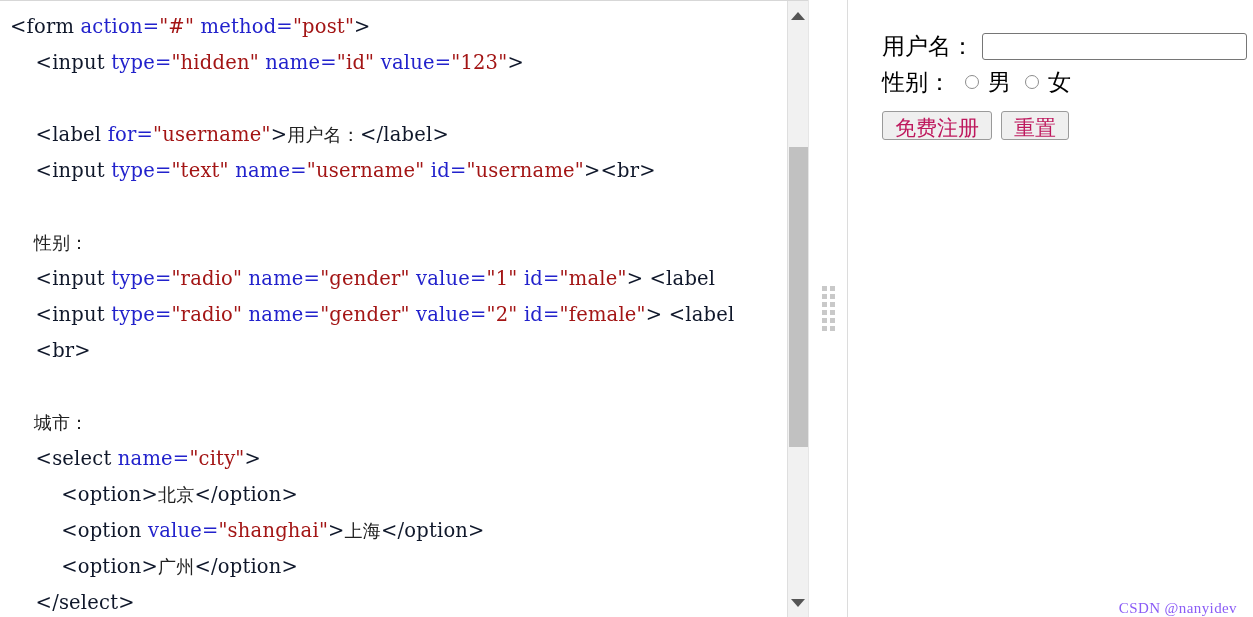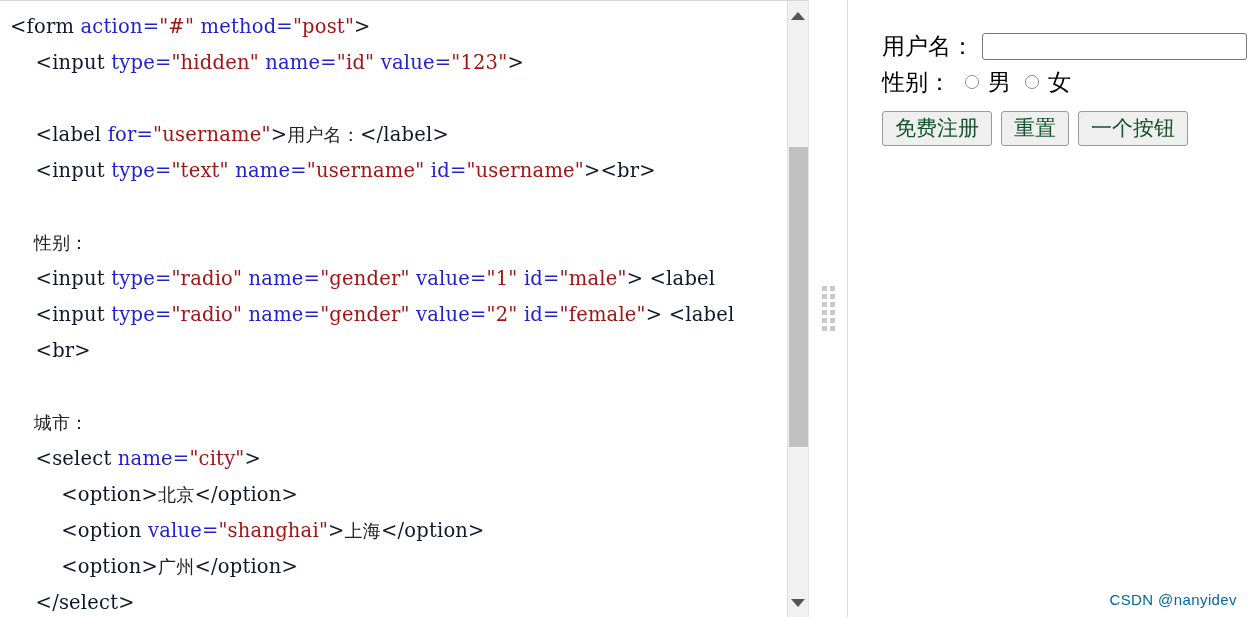--- a/index.html
+++ b/index.html
@@ -200,37 +200,37 @@
   .btn-row {
     display: flex;
     align-items: center;
     margin-top: 11px;
     gap: 9px;
   }
   .btn {
     font-family: "DejaVu Sans", "Liberation Sans", sans-serif;
     font-size: 21px;
     line-height: 1;
-    padding: 6px 12px 6px 12px;
+    padding: 6px 12px 0 12px;
     background: #efefef;
     border: 1px solid #9a9a9a;
     border-radius: 3px;
-    color: #14532d;
+    color: #be185d;
     box-sizing: border-box;
     cursor: default;
   }
 
   
   .watermark {
     position: absolute;
     right: 16px;
-    bottom: 9px;
-    font-family: Liberation Sans, sans-serif;
+    bottom: 0;
+    font-family: Liberation Serif, serif;
     font-size: 15px;
-    color: #0369a1;
+    color: #8b5cf6;
     letter-spacing: 0.4px;
     user-select: none;
   }
 </style>
 </head>
 <body>
 
 <div id="app">
 
   <div class="editor-pane">
@@ -281,20 +281,19 @@
         <span class="radio-group" style="margin-left:0;">
           <span class="radio-dot"></span>
           <span class="rlabel">女</span>
         </span>
       </div>
 
 
       <div class="btn-row" id="btn-row">
           <button class="btn">免费注册</button>
           <button class="btn">重置</button>
-          <button class="btn">一个按钮</button>
         </div>
     </div>
 
     <div class="watermark">CSDN @nanyidev</div>
   </div>
 
 </div>
 
 </body></html>

